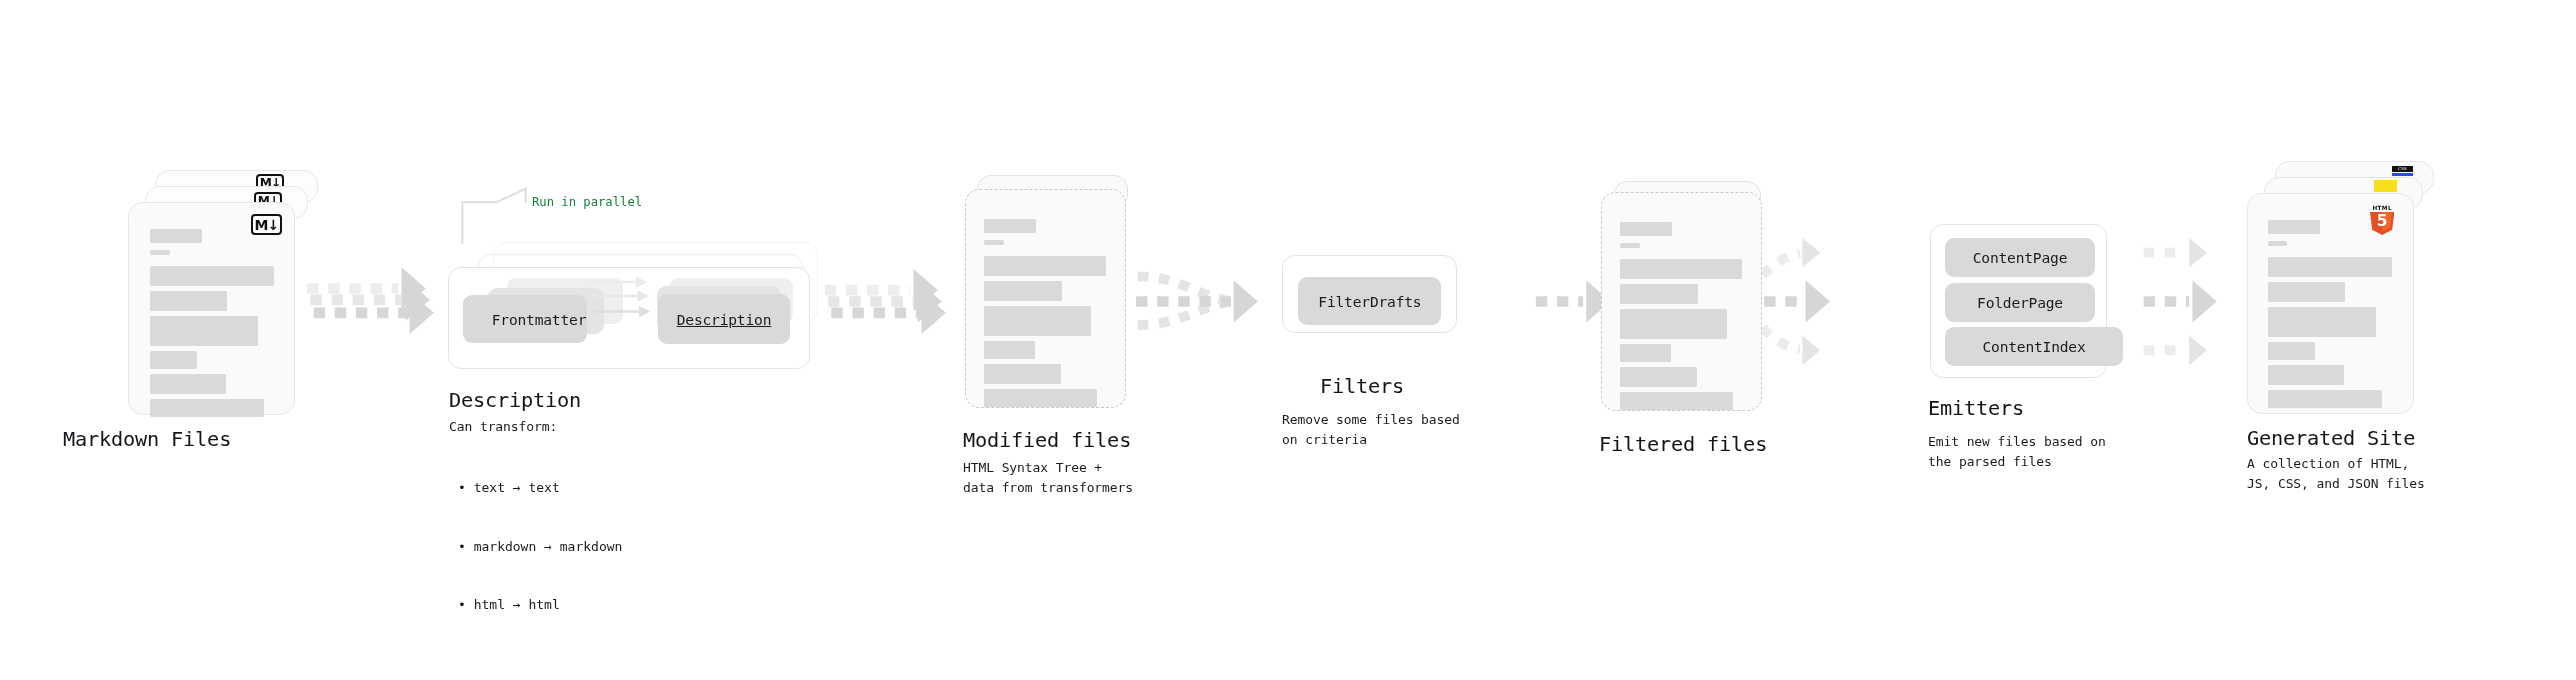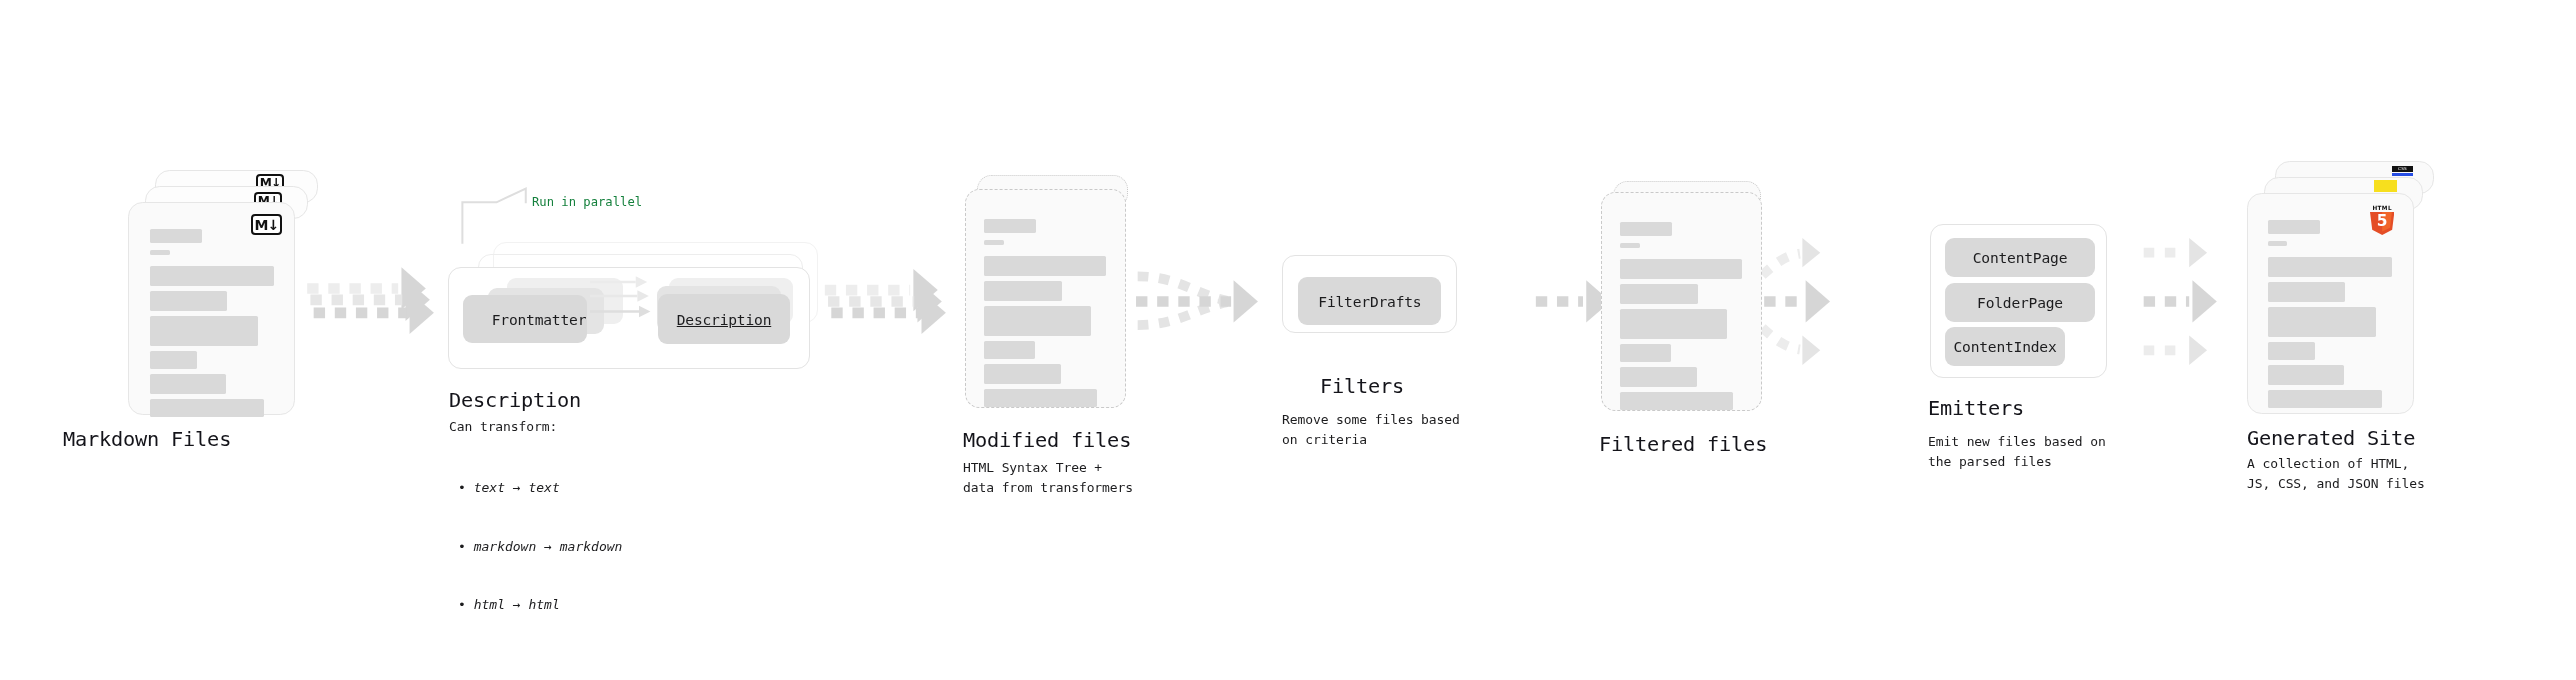--- a/index.html
+++ b/index.html
@@ -71,21 +71,21 @@
   
   .title{
     position:absolute;white-space:nowrap;
     font-size:20.3px;line-height:24.4px;color:#14141a;letter-spacing:-0.2px;
   }
   .subtitle{
     position:absolute;white-space:pre;
     font-size:13px;line-height:19.5px;color:#1c1c1e;letter-spacing:-0.1px;
   }
   .blist{position:absolute;font-size:13px;line-height:19.5px;color:#1c1c1e;white-space:pre;}
-  .blist .bi{display:block;font-style:italic;}
+  .blist .bi{display:block;}
 
   
   .pbox{
     position:absolute;background:#ffffff;border:1.6px solid #e3e3e3;
     border-radius:13px;box-sizing:border-box;
   }
   .pbox.ghost{background:transparent;border-color:#ededed;}
   .pbox.ghost2{background:transparent;border-color:#f2f2f2;}
   .chip{
     position:absolute;background:#d9d9d9;border-radius:9px;
@@ -271,21 +271,21 @@
         <div class="ln" style="width:77px;height:20.3px;margin-bottom:4.9px;"></div>
         <div class="ln" style="width:113px;height:18px;"></div>
       </div>
     </div>
   </div>
   <div class="title" style="left:1599px;top:432px;">Filtered files</div>
 
   <div class="pbox" style="left:1930px;top:224px;width:177px;height:154px;">
     <div class="chip" style="left:14px;top:13px;width:150px;height:39px;">ContentPage</div>
     <div class="chip" style="left:14px;top:58px;width:150px;height:39px;">FolderPage</div>
-    <div class="chip" style="left:14px;top:102px;width:120px;height:39px;">ContentIndex</div>
+    <div class="chip" style="left:14px;top:102px;width:178px;height:39px;">ContentIndex</div>
   </div>
   <div class="title" style="left:1928px;top:396px;">Emitters</div>
   <div class="subtitle" style="left:1928px;top:432px;">Emit new files based on
 the parsed files</div>
 
   <div class="stack">
     <div class="card" style="left:2275px;top:161px;width:159px;height:32.5px;"></div>
     <div class="css-badge" style="left:2392px;top:166px;">
       <div class="cssmark">CSS</div>
       <div class="cssbar"></div>

